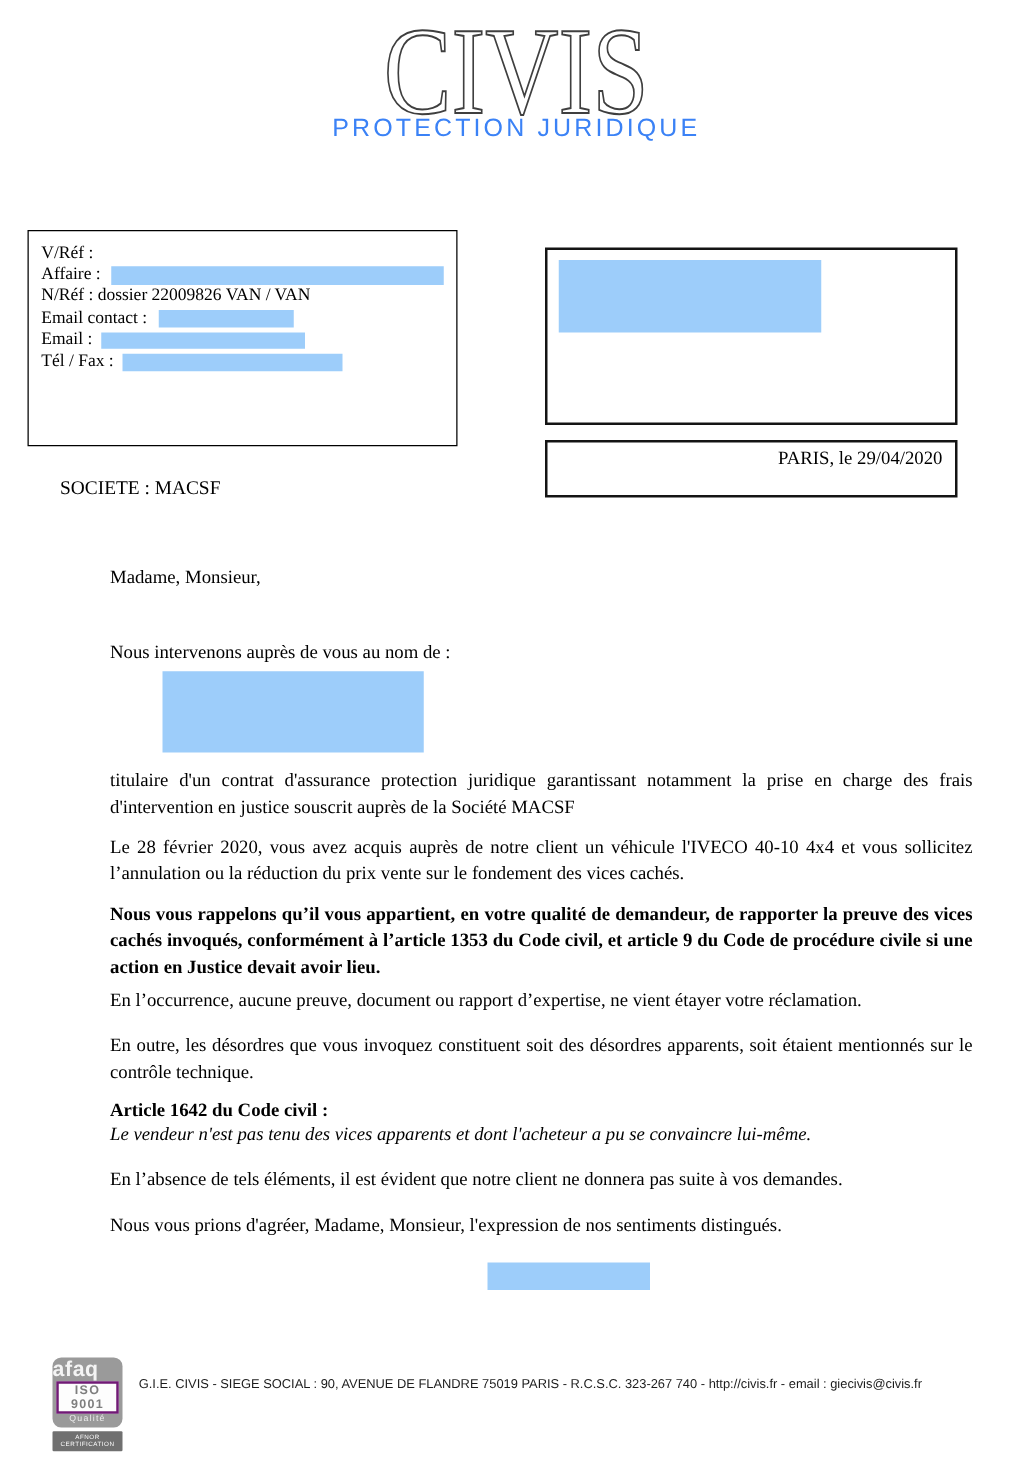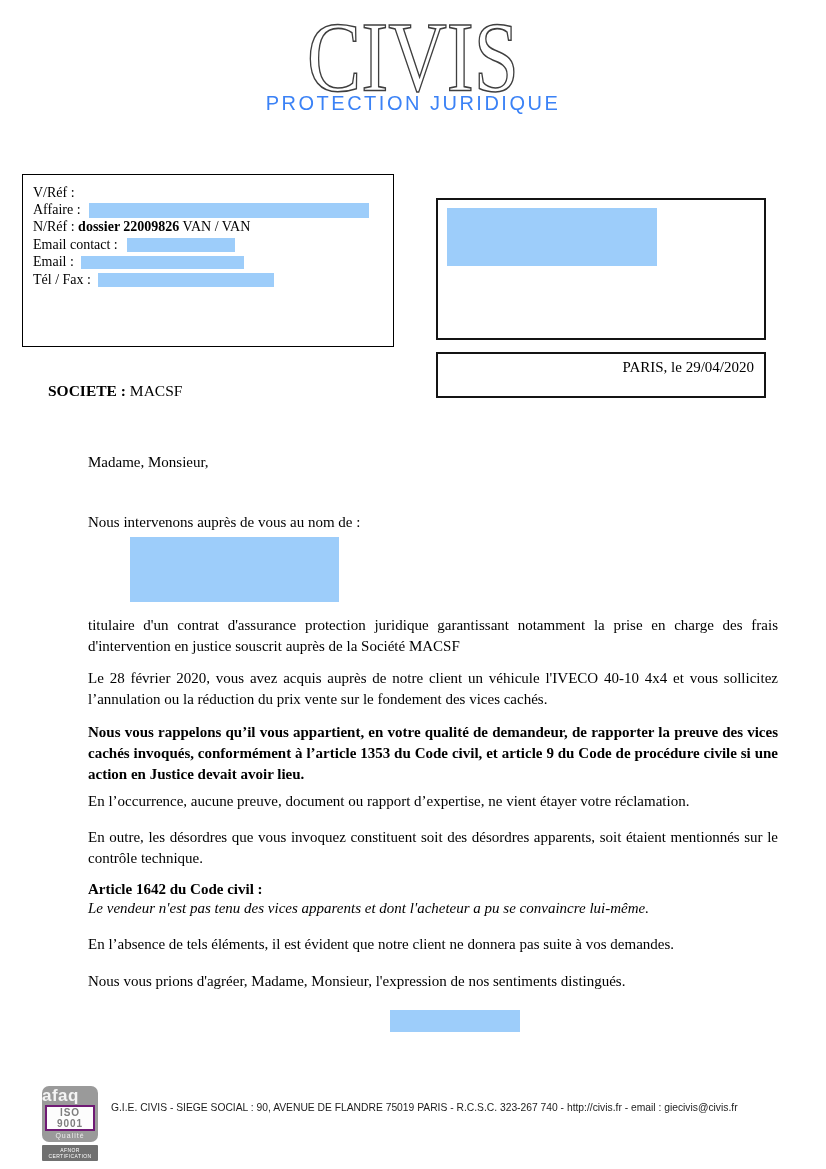--- a/index.html
+++ b/index.html
@@ -10,31 +10,31 @@
   }
   
   .logo-wrap { position:absolute; left:0; top:0; width:826px; text-align:center; }
   .logo-svg { display:block; margin:0 auto; }
   .logo-tagline {
     font-family:"Liberation Sans", sans-serif; font-size:20px; letter-spacing:2.5px;
     color:#3b82f6; margin-top:-8px;
   }
   
   .ref-box {
-    position:absolute; left:22px; top:174px; width:372px; height:173px;
+    position:absolute; left:22px; top:184px; width:344px; height:173px;
     border:1px solid #000; box-sizing:border-box; padding:9px 10px;
     font-size:14px;
   }
   .ref-row { display:flex; align-items:center; height:17.4px; white-space:pre; }
   .redact { background:#9DCDFA; display:inline-block; }
   .bar-affaire { width:280px; height:15px; margin-left:5px; }
   .bar-contact { width:108px; height:14px; margin-left:6px; }
   .bar-email   { width:163px; height:13px; margin-left:4px; }
   .bar-telfax  { width:176px; height:14px; margin-left:4px; }
-  .bold { font-weight:bold;text-align:right; }
+  .bold { font-weight:normal;text-align:right; }
   
   .recipient-box {
     position:absolute; left:436px; top:198px; width:330px; height:142px;
     border:2px solid #141414; box-sizing:border-box;
   }
   .bar-recipient { position:absolute; left:9px; top:8px; width:210px; height:58px; }
   .date-box {
     position:absolute; left:436px; top:352px; width:330px; height:46px;
     border:2px solid #141414; box-sizing:border-box;
     text-align:right; font-size:15px; line-height:26px; padding-right:10px;

